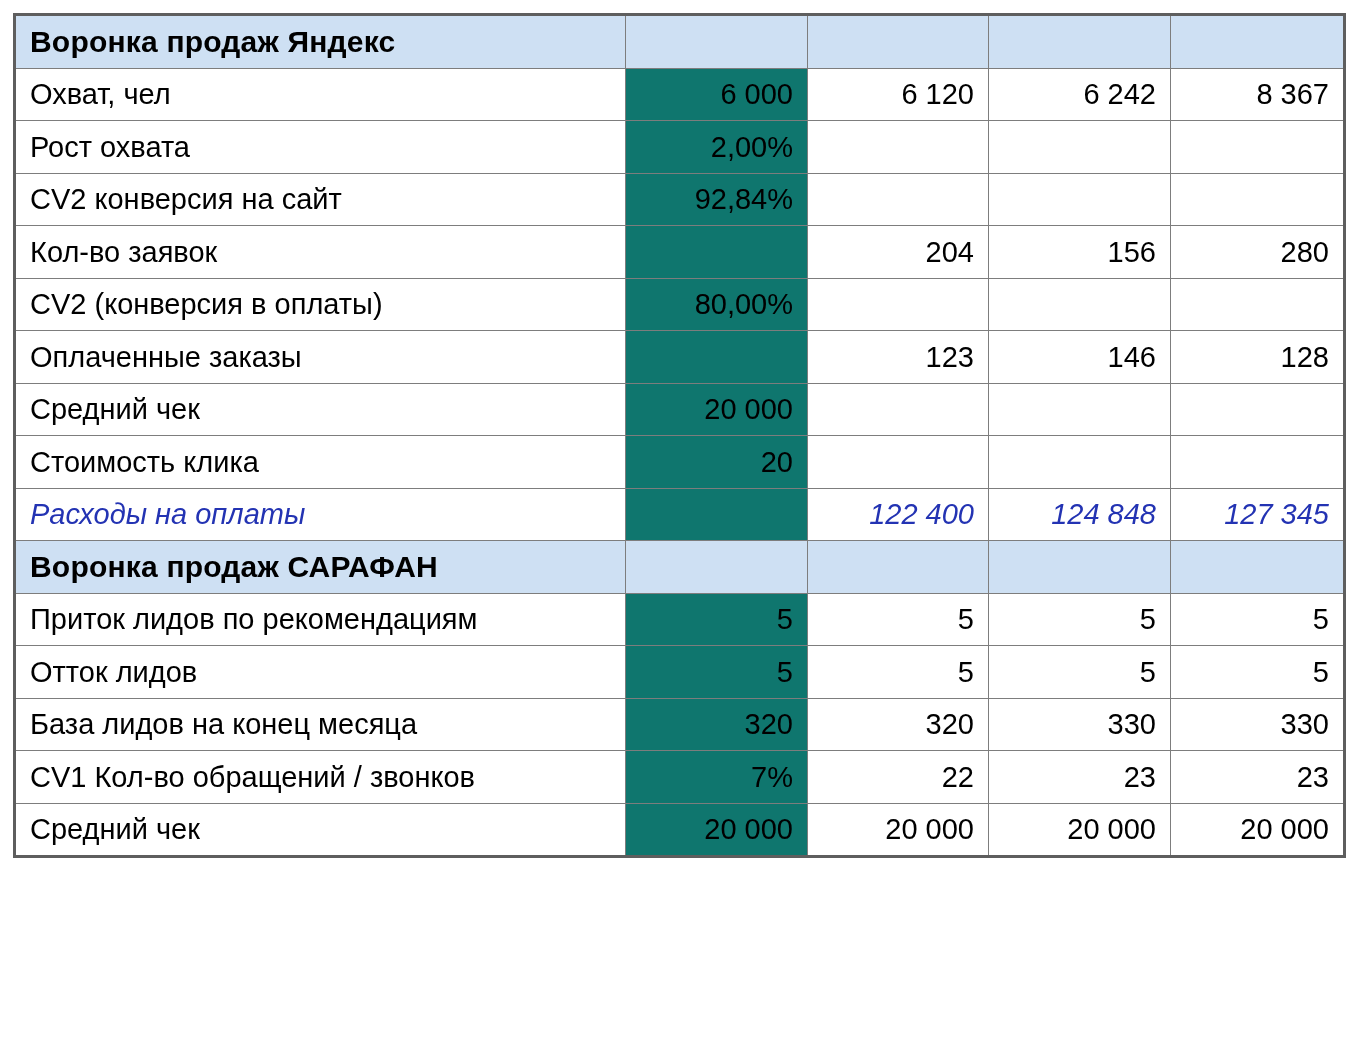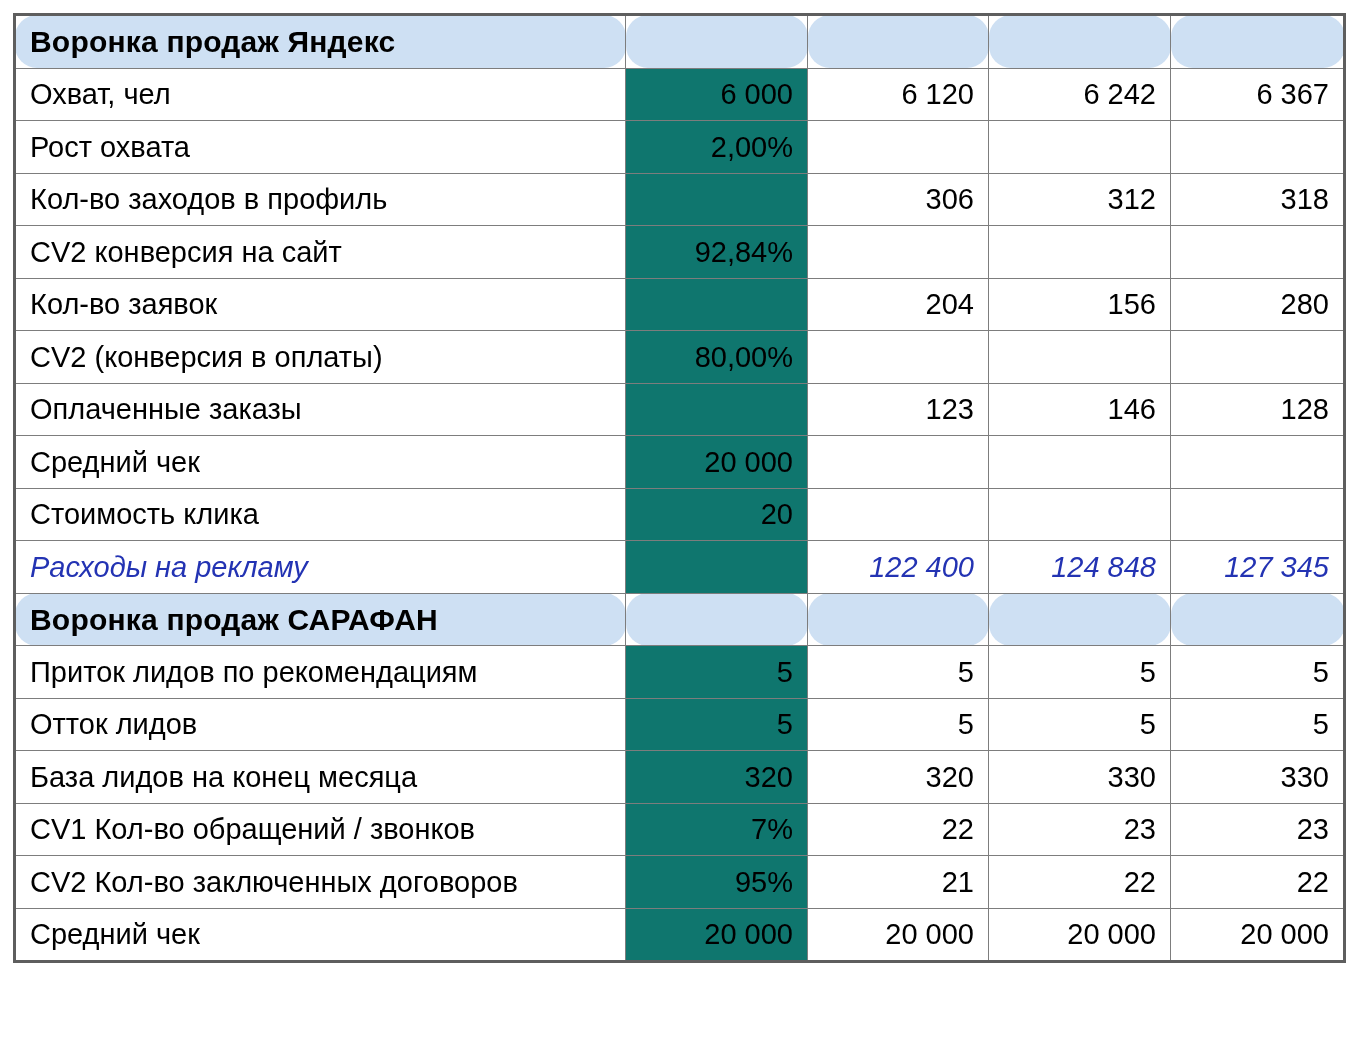--- a/index.html
+++ b/index.html
@@ -33,21 +33,20 @@
     vertical-align: middle;
   }
   td.label { text-align: left; }
   td.val   { text-align: right; }
   td.input {
     background: #0f766e;
     text-align: right;
   }
   tr.section td {
     background: #CEE0F3;
-    border-radius: 22px;
   }
   tr.section td.label {
     font-weight: 700;
     font-size: 30px;
     letter-spacing: 0.2px;
   }
   tr.formula td {
     color: #2333B3;
     font-style: italic;
   }
@@ -70,35 +69,28 @@
         <td class="val"></td>
         <td class="val"></td>
         <td class="val"></td>
         <td class="val"></td>
       </tr>
       <tr>
         <td class="label">Охват, чел</td>
         <td class="input">6 000</td>
         <td class="val">6 120</td>
         <td class="val">6 242</td>
-        <td class="val">6 367</td>
+        <td class="val">8 367</td>
       </tr>
       <tr>
         <td class="label">Рост охвата</td>
         <td class="input">2,00%</td>
         <td class="val"></td>
         <td class="val"></td>
         <td class="val"></td>
-      </tr>
-      <tr>
-        <td class="label">Кол-во заходов в профиль</td>
-        <td class="input"></td>
-        <td class="val">306</td>
-        <td class="val">312</td>
-        <td class="val">318</td>
       </tr>
       <tr>
         <td class="label">CV2 конверсия на сайт</td>
         <td class="input">92,84%</td>
         <td class="val"></td>
         <td class="val"></td>
         <td class="val"></td>
       </tr>
       <tr>
         <td class="label">Кол-во заявок</td>
@@ -129,21 +121,21 @@
         <td class="val"></td>
       </tr>
       <tr>
         <td class="label">Стоимость клика</td>
         <td class="input">20</td>
         <td class="val"></td>
         <td class="val"></td>
         <td class="val"></td>
       </tr>
       <tr class="formula">
-        <td class="label">Расходы на рекламу</td>
+        <td class="label">Расходы на оплаты</td>
         <td class="input"></td>
         <td class="val">122 400</td>
         <td class="val">124 848</td>
         <td class="val">127 345</td>
       </tr>
       <tr class="section">
         <td class="label">Воронка продаж САРАФАН</td>
         <td class="val"></td>
         <td class="val"></td>
         <td class="val"></td>
@@ -171,27 +163,20 @@
         <td class="val">330</td>
       </tr>
       <tr>
         <td class="label">CV1 Кол-во обращений / звонков</td>
         <td class="input">7%</td>
         <td class="val">22</td>
         <td class="val">23</td>
         <td class="val">23</td>
       </tr>
       <tr>
-        <td class="label">CV2 Кол-во заключенных договоров</td>
-        <td class="input">95%</td>
-        <td class="val">21</td>
-        <td class="val">22</td>
-        <td class="val">22</td>
-      </tr>
-      <tr>
         <td class="label">Средний чек</td>
         <td class="input">20 000</td>
         <td class="val">20 000</td>
         <td class="val">20 000</td>
         <td class="val">20 000</td>
       </tr>
     </tbody>
   </table>
 </div>
 

